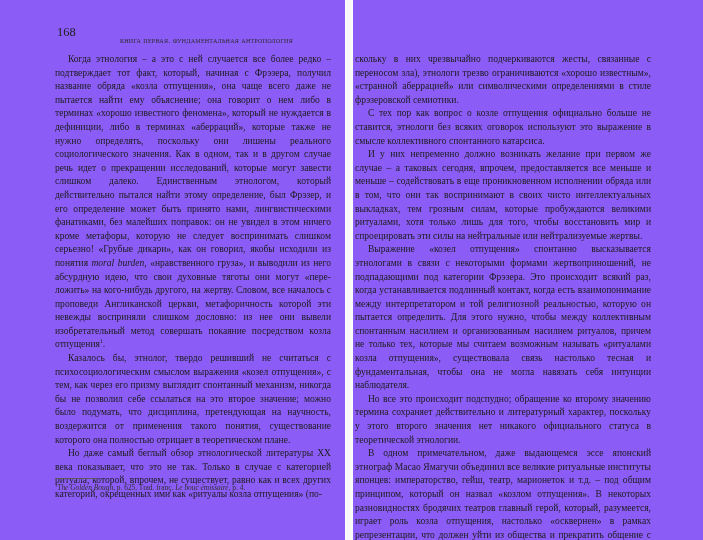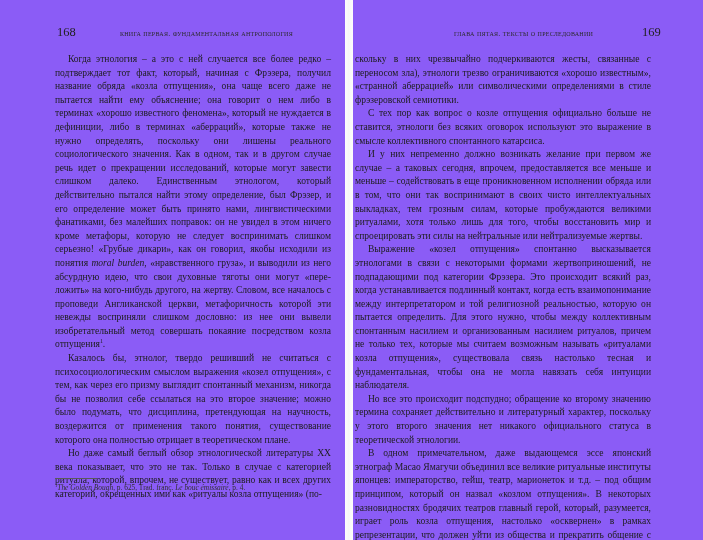--- a/index.html
+++ b/index.html
@@ -45,21 +45,21 @@
   }
   .running-head .folio {
     position: absolute;
     font-size: 12.5px;
     top: -3px;
     letter-spacing: 0;
     color: #222;
   }
   .running-head .title-text {
     position: absolute;
-    top: 1px;
+    top: 8px;
     font-variant: small-caps;
     text-transform: lowercase;
   }
   
   .page-left .folio      { left: 57px; }
   .page-left .title-text { left: 120px; }
   
   .page-right .title-text { left: 102px; }
   .page-right .folio      { left: 290px; }
 
@@ -127,24 +127,20 @@
     </div>
 
     <div class="footnote-block">
       <div class="footnote-rule"></div>
       <div class="footnote-text"><sup>1</sup><em class="it">The Golden Bough</em><span>, p. 625, Trad. franç. </span><em class="it">Le bouc émissaire</em><span>, p. 4.</span></div>
     </div>
   </div>
 
   <div class="page page-right">
 
-    <div class="running-head">
-      <span class="title-text">Глава пятая. Тексты о преследовании</span>
-      <span class="folio">169</span>
-    </div>
 
     <div class="column">
       <p class="no-indent">скольку в них чрезвычайно подчеркиваются жесты, связанные с переносом зла), этнологи трезво ограничиваются «хорошо известным», «странной аберрацией» или символическими определениями в стиле фрэзеровской семиотики.</p>
       <p>С тех пор как вопрос о козле отпущения официально больше не ставится, этнологи без всяких оговорок используют это выражение в смысле коллективного спонтанного катарсиса.</p>
       <p>И у них непременно должно возникать желание при первом же случае – а таковых сегодня, впрочем, предоставляется все меньше и меньше – содействовать в еще проникновенном исполнении обряда или в том, что они так воспринимают в своих чисто интеллектуальных выкладках, тем грозным силам, которые пробуждаются великими ритуалами, хотя только лишь для того, чтобы восстановить мир и спроецировать эти силы на нейтральные или нейтрализуемые жертвы.</p>
       <p>Выражение «козел отпущения» спонтанно высказывается этнологами в связи с некоторыми формами жертвоприношений, не подпадающими под категории Фрэзера. Это происходит всякий раз, когда устанавливается подлинный контакт, когда есть взаимопонимание между интерпретатором и той религиозной реальностью, которую он пытается определить. Для этого нужно, чтобы между коллективным спонтанным насилием и организованным насилием ритуалов, причем не только тех, которые мы считаем возможным называть «ритуалами козла отпущения», существовала связь настолько тесная и фундаментальная, чтобы она не могла навязать себя интуиции наблюдателя.</p>
       <p>Но все это происходит подспудно; обращение ко второму значению термина сохраняет действительно и литературный характер, поскольку у этого второго значения нет никакого официального статуса в теоретической этнологии.</p>
       <p>В одном примечательном, даже выдающемся эссе японский этнограф Масао Ямагучи объединил все великие ритуальные институты японцев: императорство, гейш, театр, марионеток и т.д. – под общим принципом, который он назвал «козлом отпущения». В некоторых разновидностях бродячих театров главный герой, который, разумеется, играет роль козла отпущения, настолько «осквернен» в рамках репрезентации, что должен уйти из общества и прекратить общение с кем бы то ни было. Мы подмечаем в</p>
     </div>
   </div>

